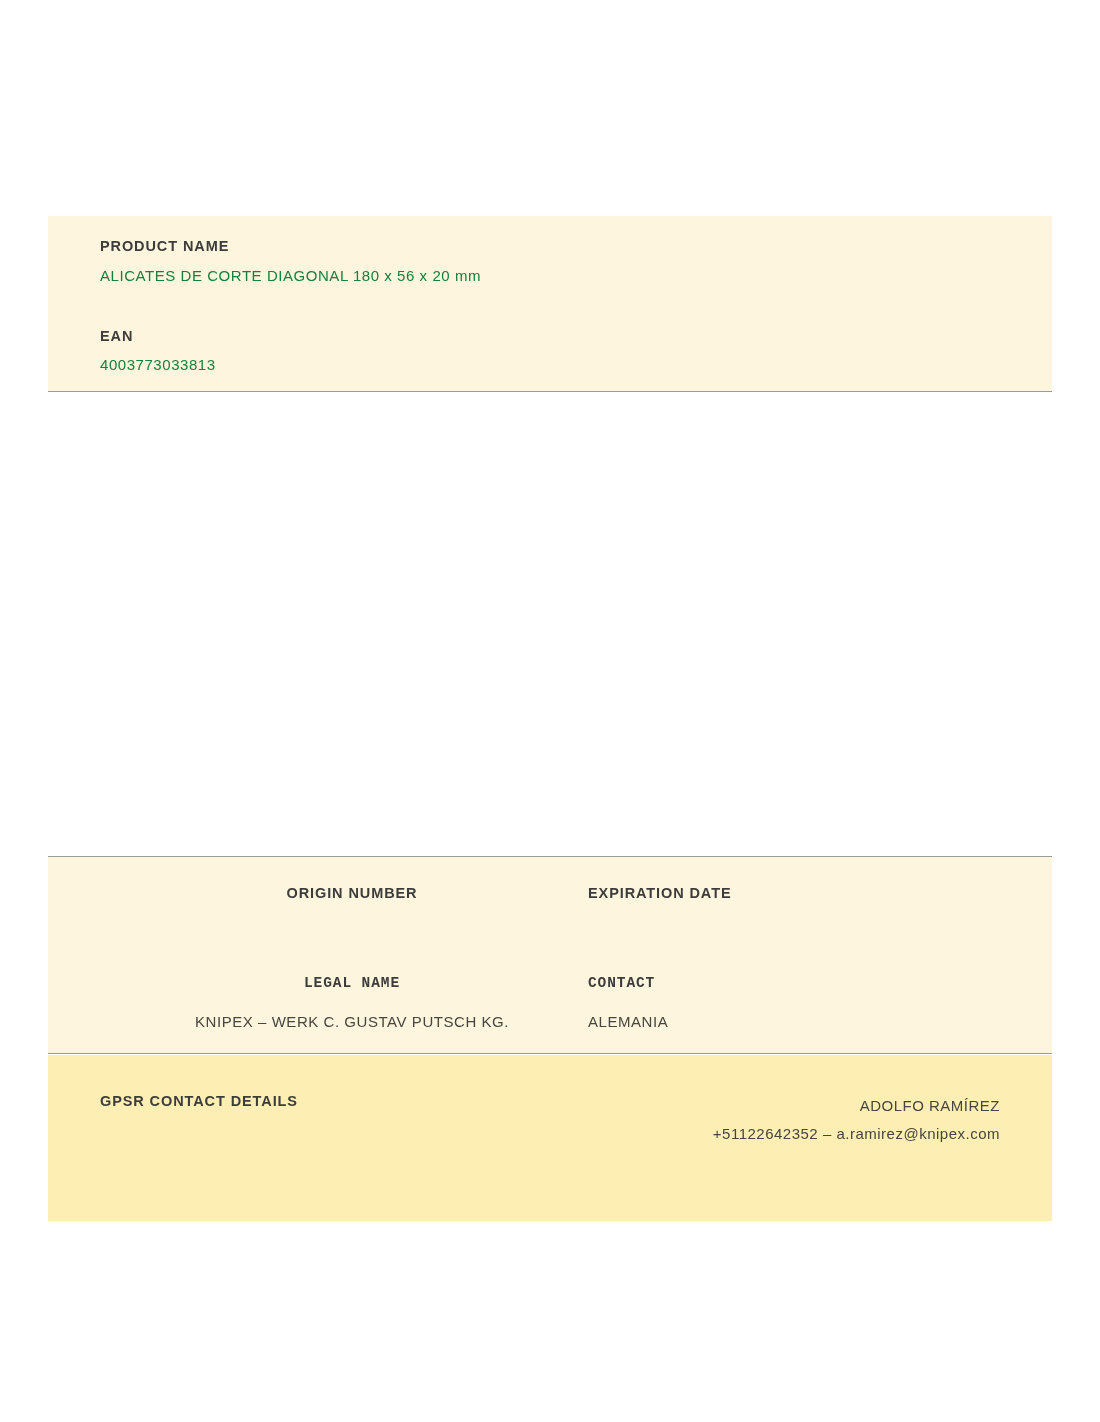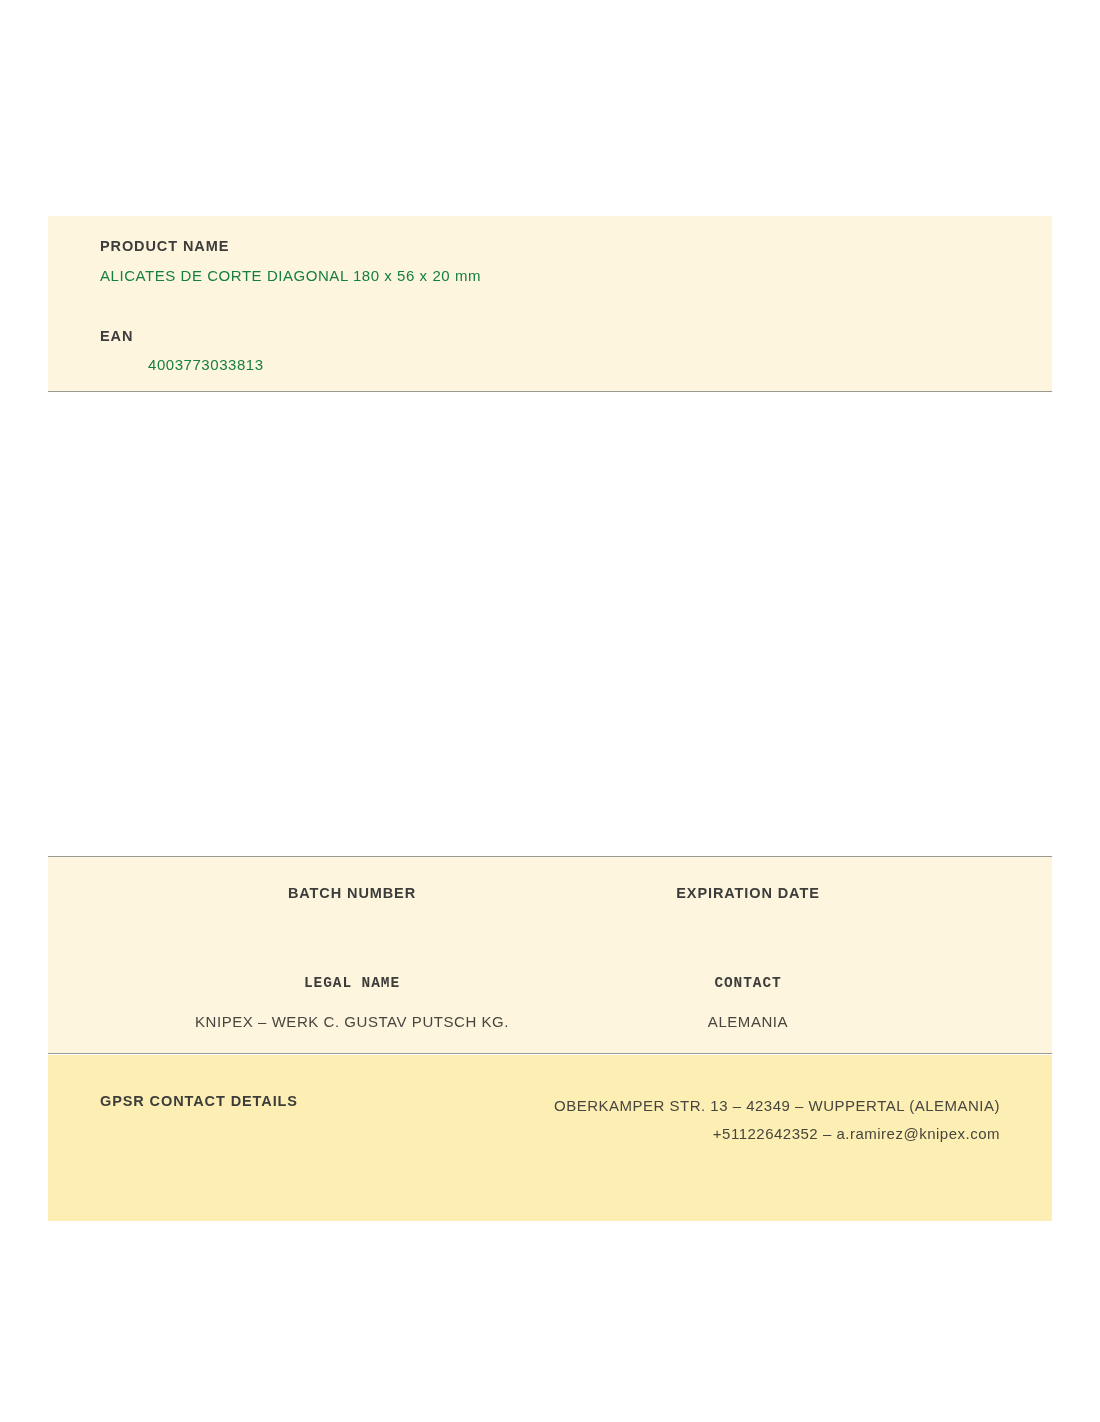--- a/index.html
+++ b/index.html
@@ -58,21 +58,20 @@
   }
   .ean-label {
     position: absolute;
     left: 52px;
     top: 112px;
   }
   .ean-value {
     position: absolute;
     left: 52px;
     top: 140px;
-    margin-left: 48px;
   }
 
   
   .batch-block {
     position: absolute;
     left: 48px;
     top: 856px;
     width: 1004px;
     height: 198px;
     background: #fdf5de;
@@ -83,21 +82,20 @@
   .col-batch {
     position: absolute;
     left: 134px;
     width: 340px;
     text-align: center;
   }
   .col-exp {
     position: absolute;
     left: 540px;
     width: 320px;
-    text-align: center;
   }
   .row1 { top: 28px; }
   .row2 { top: 118px; font-family: Liberation Mono, monospace; }
   .row2v { top: 148px; margin-top: 8px; }
   .center-label {
     font-size: 14.5px;
     font-weight: bold;
     letter-spacing: 0.9px;
     color: #3c3c3a;
   }
@@ -145,31 +143,31 @@
 <div class="page">
 
   <section class="product-block">
     <div class="field-label product-name-label">PRODUCT NAME</div>
     <div class="field-value product-name-value">ALICATES DE CORTE DIAGONAL 180 x 56 x 20 mm</div>
     <div class="field-label ean-label">EAN</div>
     <div class="field-value ean-value">4003773033813</div>
   </section>
 
   <section class="batch-block">
-    <div class="center-label col-batch row1">BATCH NUMBER</div>
+    <div class="center-label col-batch row1">ORIGIN NUMBER</div>
     <div class="center-label col-exp row1">EXPIRATION DATE</div>
 
     <div class="center-label col-batch row2">LEGAL NAME</div>
     <div class="center-value col-batch row2v">KNIPEX – WERK C. GUSTAV PUTSCH KG.</div>
 
     <div class="center-label col-exp row2">CONTACT</div>
     <div class="center-value col-exp row2v">ALEMANIA</div>
   </section>
 
   <section class="gpsr-block">
     <div class="gpsr-label">GPSR CONTACT DETAILS</div>
     <div class="gpsr-lines">
-      <div>OBERKAMPER STR. 13 – 42349 – WUPPERTAL (ALEMANIA)</div>
+      <div>ADOLFO RAMÍREZ</div>
       <div>+51122642352 – a.ramirez@knipex.com</div>
     </div>
   </section>
 
 </div>
 
 </body></html>

